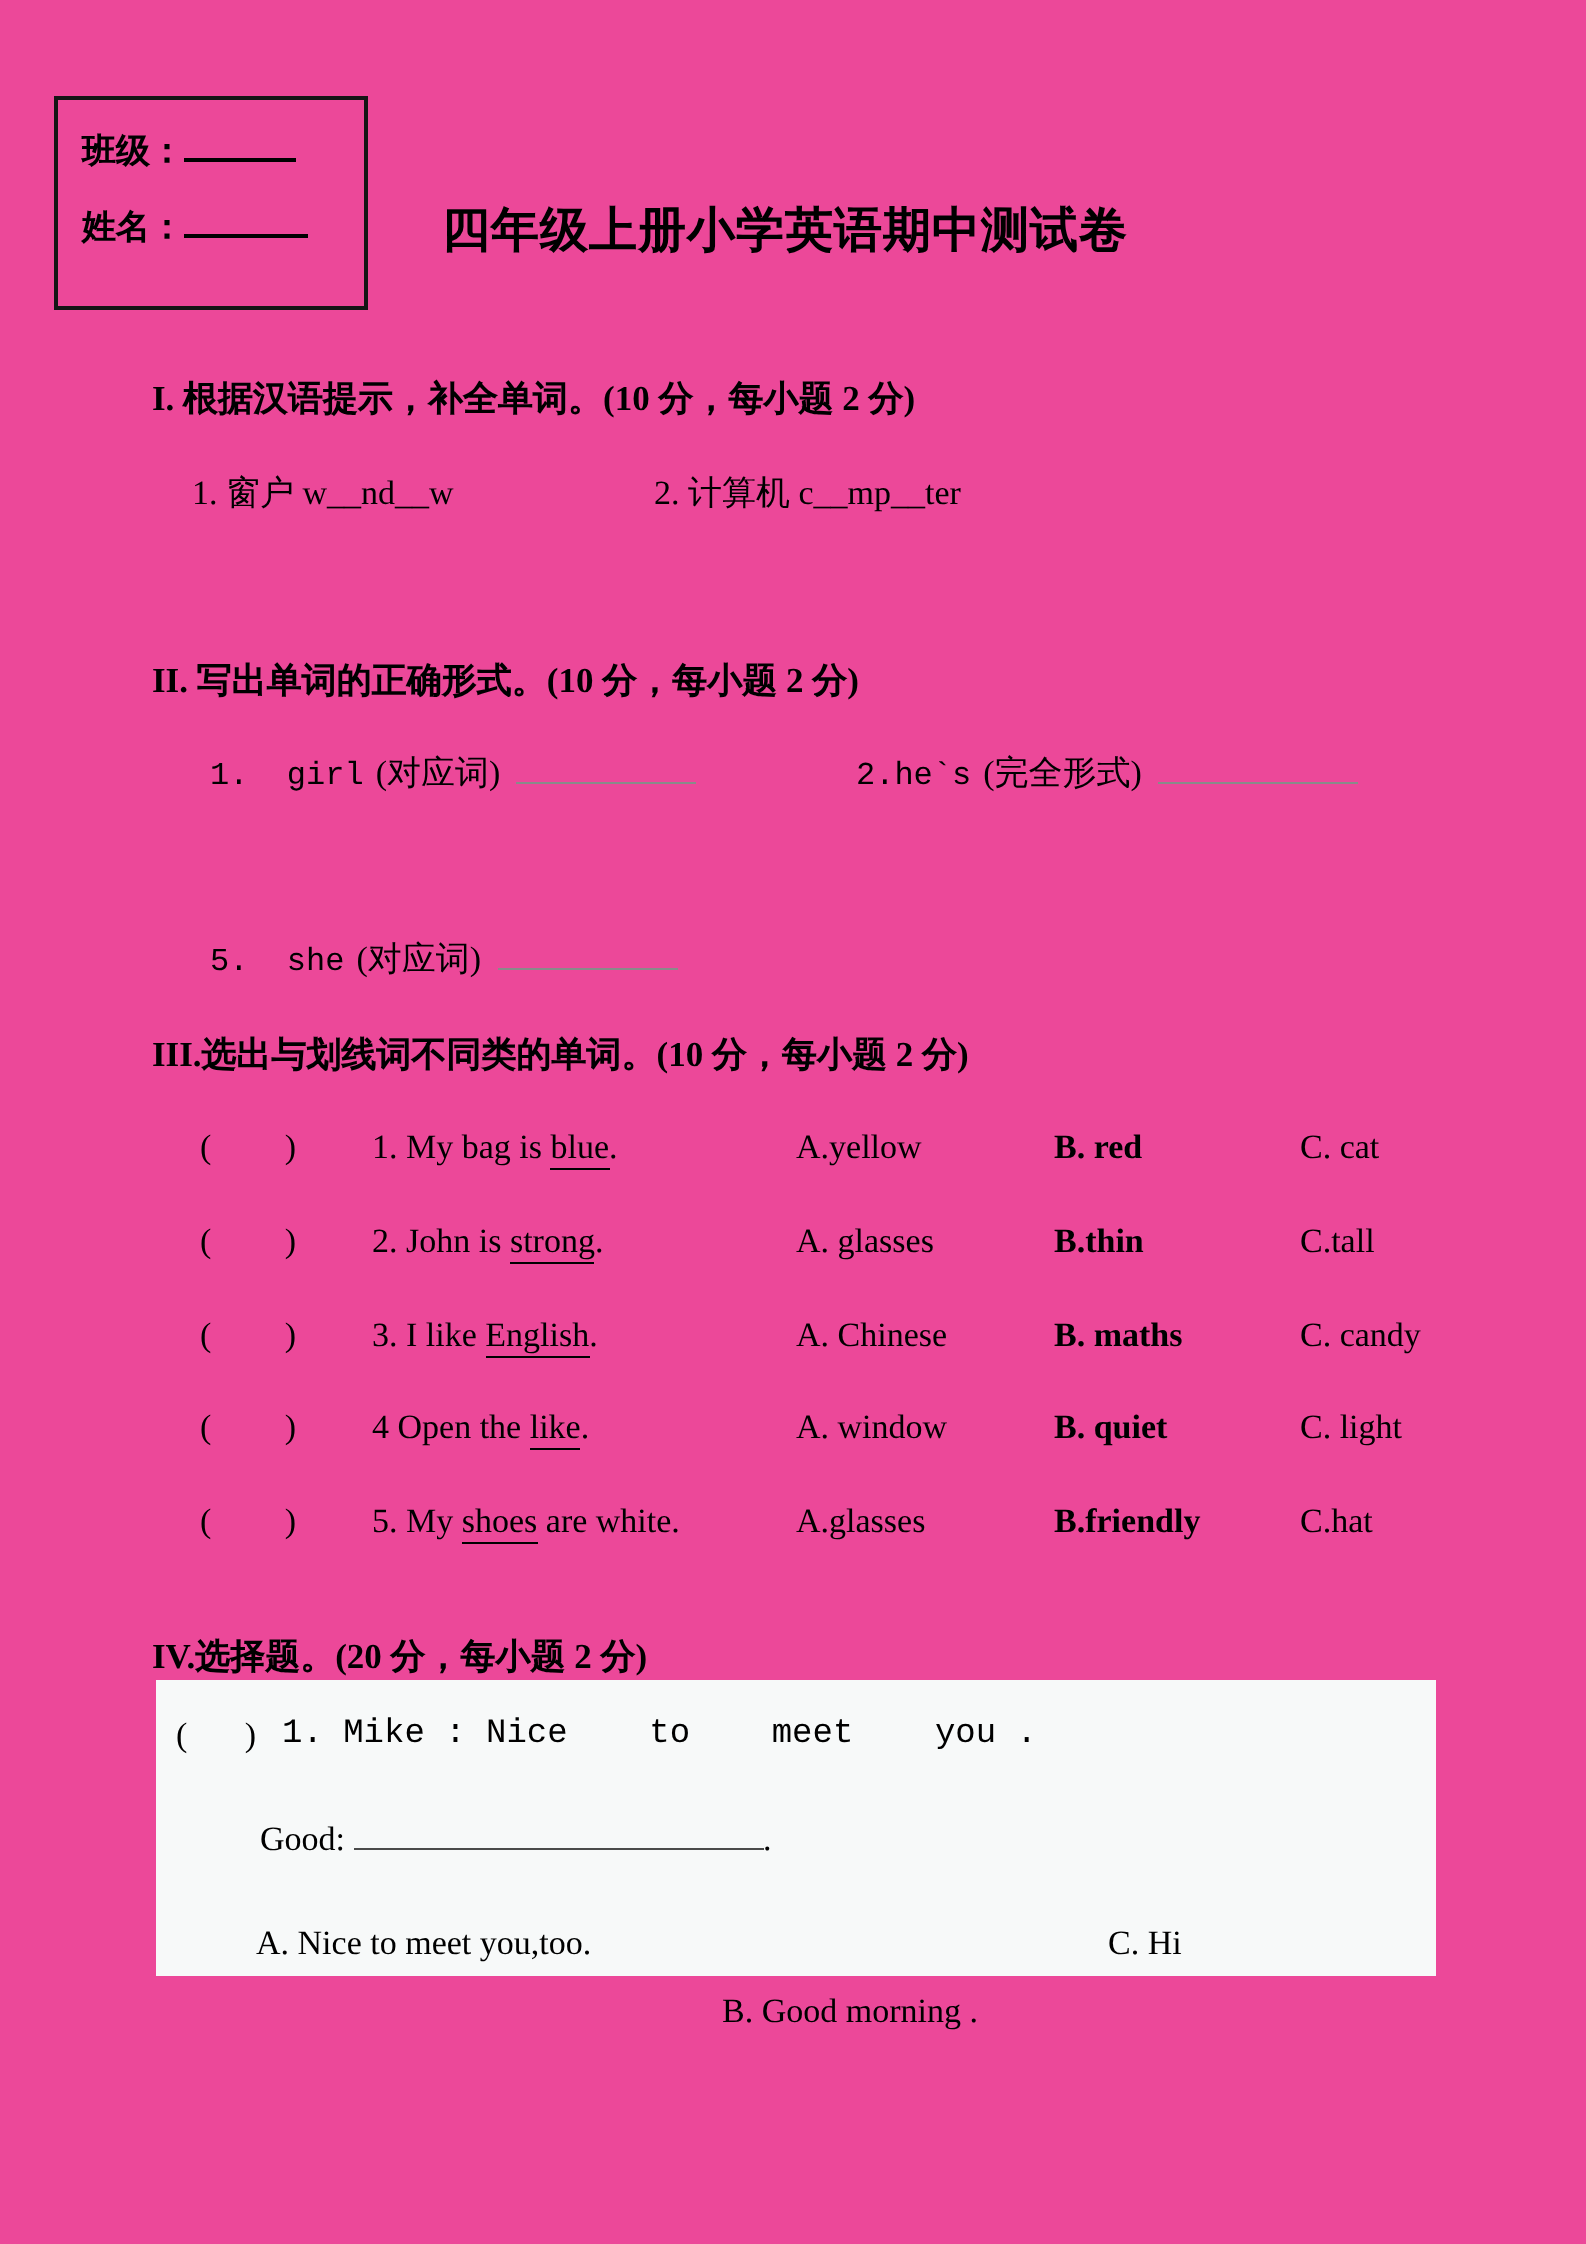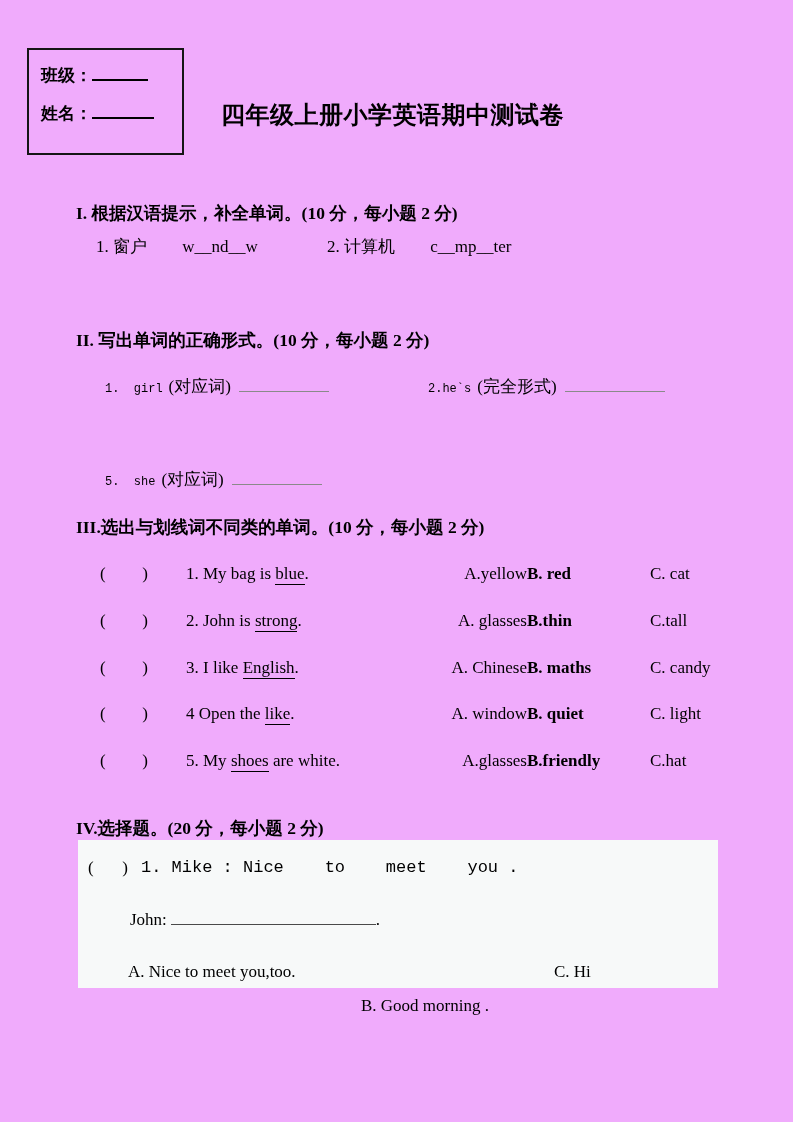--- a/index.html
+++ b/index.html
@@ -1,17 +1,17 @@
 <!DOCTYPE html>
 <html><head>
 <meta charset="utf-8">
 <style>
   html,body { margin:0; padding:0; background:#fff; }
   .paper {
-    position:relative; width:793px; height:1122px; background:#f0abfc;
+    position:relative; width:793px; height:1122px; background:#ec4899;
     font-family:"Liberation Serif", serif; font-size:17px; color:#000;
     overflow:hidden;
   }
   .line { position:absolute; height:24px; line-height:24px; white-space:nowrap; }
   .flex { display:flex; }
   .heading { font-weight:bold; font-size:17.5px; left:76px; }
 
   
   .info-box {
     position:absolute; left:27px; top:48px; width:157px; height:107px;
@@ -26,36 +26,36 @@
   .title {
     position:absolute; left:221px; top:99px; margin:0;
     font-size:24px; font-weight:bold; letter-spacing:0.5px;
     font-family:"Liberation Sans", sans-serif;
   }
 
   
   .s1-i1 { display:inline-block; width:231px; }
   .s1-i3 { display:inline-block; width:224px; }
   .s1-i4 { display:inline-block; width:223px; }
-  .en { white-space:pre;margin-left:31px; }
+  .en { white-space:pre; }
 
   
   .s2-col1 { width:323px; }
-  .mono { font-family:"Liberation Mono", monospace; font-size:12px; white-space:pre; }
+  .mono { font-family:"Liberation Mono", monospace; font-size:16px; white-space:pre; }
   .hint { margin:0 8px 0 6px; }
   .blank { display:inline-block; height:14px; border-bottom:1.5px solid #8a8a8a; vertical-align:baseline; }
   .bw90 { width:90px; } .bw100 { width:100px; } .bw85 { width:85px; }
   .blank-black { display:inline-block; height:15px; width:45px; border-bottom:2px solid #000; margin-left:-6px; vertical-align:baseline; }
 
   
   .s3-row { left:100px; }
   .s3-paren { width:48px; display:flex; justify-content:space-between; }
   .s3-sent { width:212px; margin-left:38px; }
   .u { border-bottom:1.5px solid #000; padding-bottom:1px; }
-  .s3-a { width:129px;text-align:right; } .s3-b { width:123px;font-weight:bold; }
+  .s3-a { width:129px; } .s3-b { width:123px;font-weight:bold; }
 
   
   .s4-block { position:absolute; left:78px; top:840px; width:640px; height:148px; }
   .s4-line { position:absolute; height:24px; line-height:24px; white-space:nowrap; }
   .s4-l1 { top:16px; left:10px; display:flex; }
   .s4-paren { width:40px; display:flex; justify-content:space-between; margin-right:13px; }
   .stem { white-space:pre;font-family:Liberation Mono, monospace; }
   .s4-l2 { top:68px; left:52px; }
   .blank-john { display:inline-block; width:205px; height:15px; border-bottom:1.6px solid #4a4a4a; vertical-align:baseline; margin-left:4px; }
   .s4-l3 { top:120px; left:50px; display:flex; }
@@ -70,21 +70,21 @@
     <div class="info-row">
       <span>班级：</span><span class="ib-blank w1"></span>
     </div>
     <div class="info-row">
       <span>姓名：</span><span class="ib-blank w2"></span>
     </div>
   </div>
 
   <h1 class="title">四年级上册小学英语期中测试卷</h1>
 
-  <div class="line heading" style="top:201px">I. 根据汉语提示，补全单词。(10 分，每小题 2 分)</div>
+  <div class="line heading" style="top:187px">I. 根据汉语提示，补全单词。(10 分，每小题 2 分)</div>
 
   <div class="line flex" style="top:235px; left:96px">
     <span class="s1-i1"><span>1.</span> <span>窗户</span> <span class="en">w__nd__w</span></span>
     <span><span>2.</span> <span>计算机</span> <span class="en">c__mp__ter</span></span>
   </div>
 
 
   <div class="line heading" style="top:328px">II. 写出单词的正确形式。(10 分，每小题 2 分)</div>
 
   <div class="line flex" style="top:375px; left:105px">
@@ -158,21 +158,21 @@
 
   <div class="s4-block" style="background: rgb(247, 249, 249);">
     <div class="s4-line s4-l1">
       <span class="s4-paren">
           <span>(</span>
           <span>)</span>
         </span>
       <span class="stem">1. Mike : Nice    to    meet    you .</span>
     </div>
     <div class="s4-line s4-l2">
-      <span>John:</span><span class="blank-john"></span><span>.</span>
+      <span>Good:</span><span class="blank-john"></span><span>.</span>
     </div>
     <div class="s4-line s4-l3">
       <span class="s4-a">A. Nice to meet you,too.</span>
       <span class="s4-b">B. Good morning .</span>
       <span>C. Hi</span>
     </div>
   </div>
 
 </div>
 

